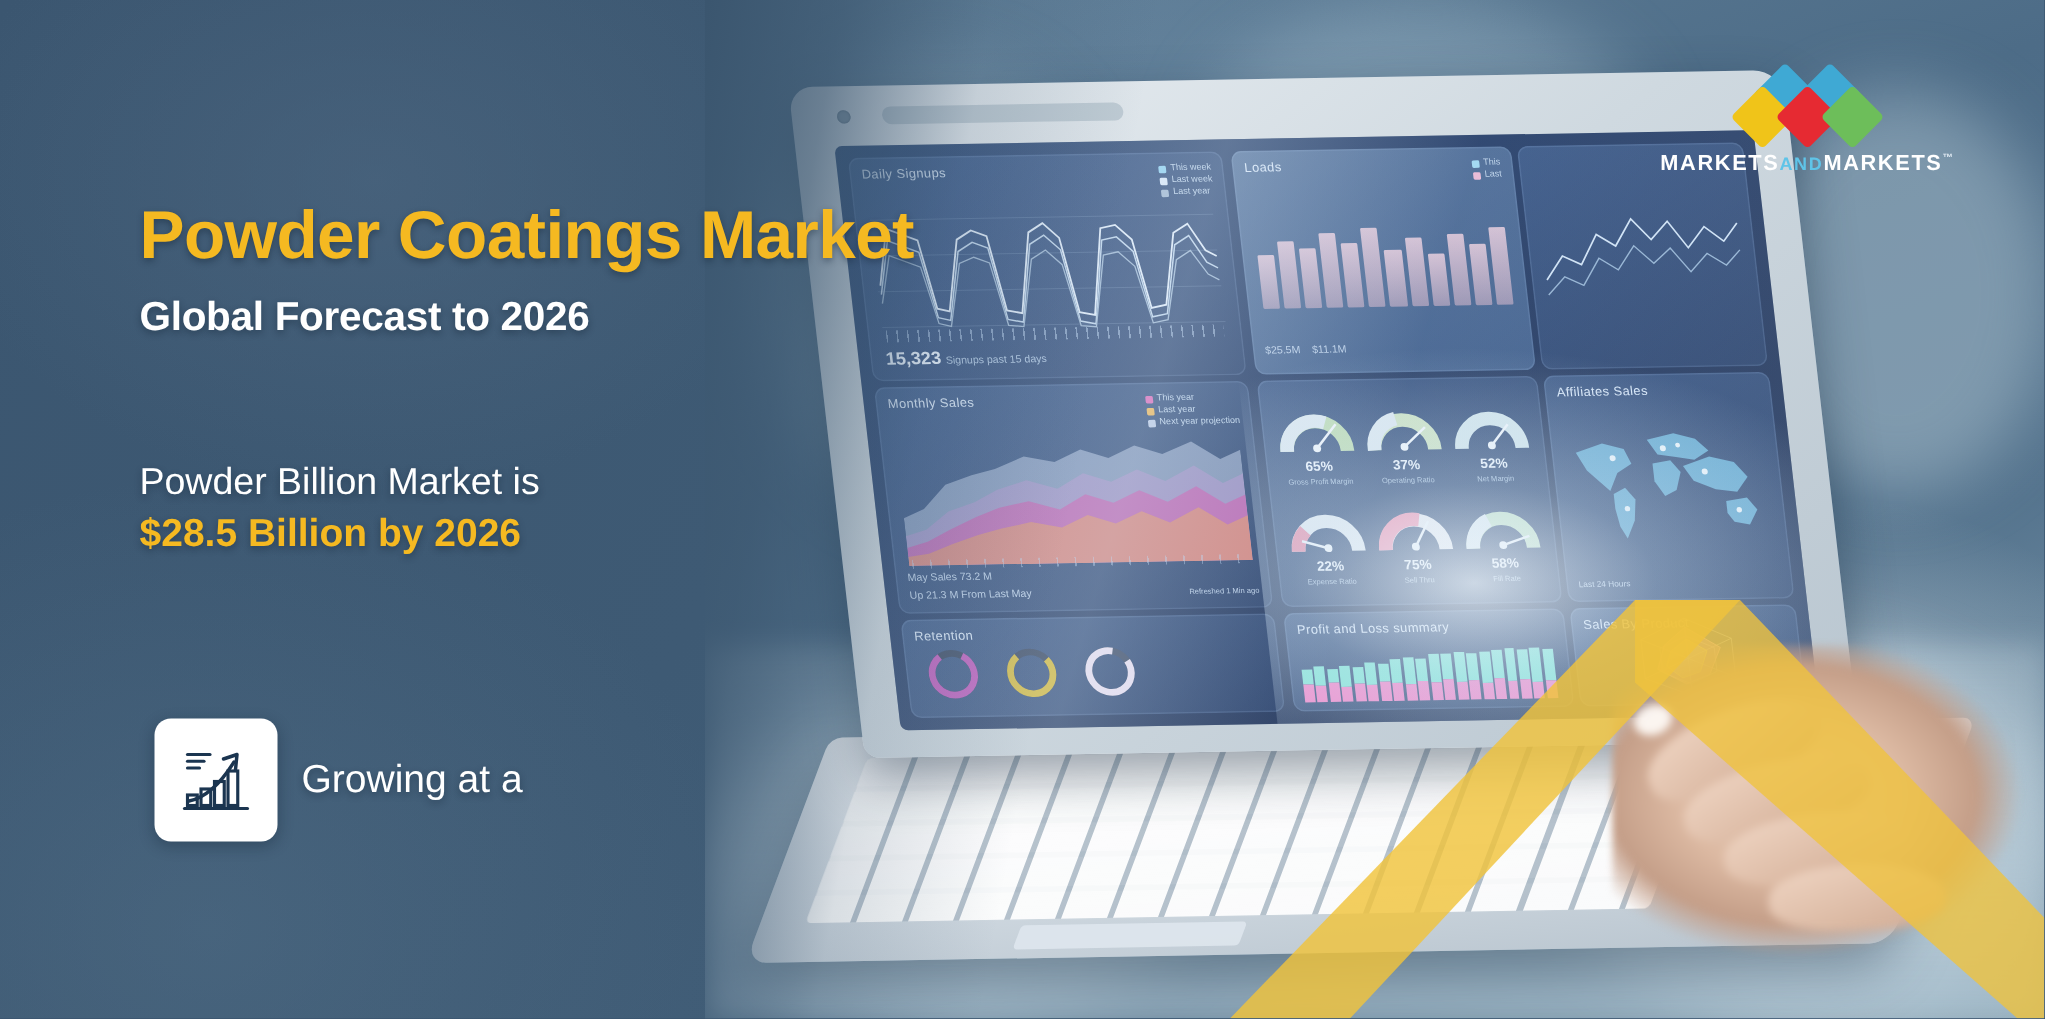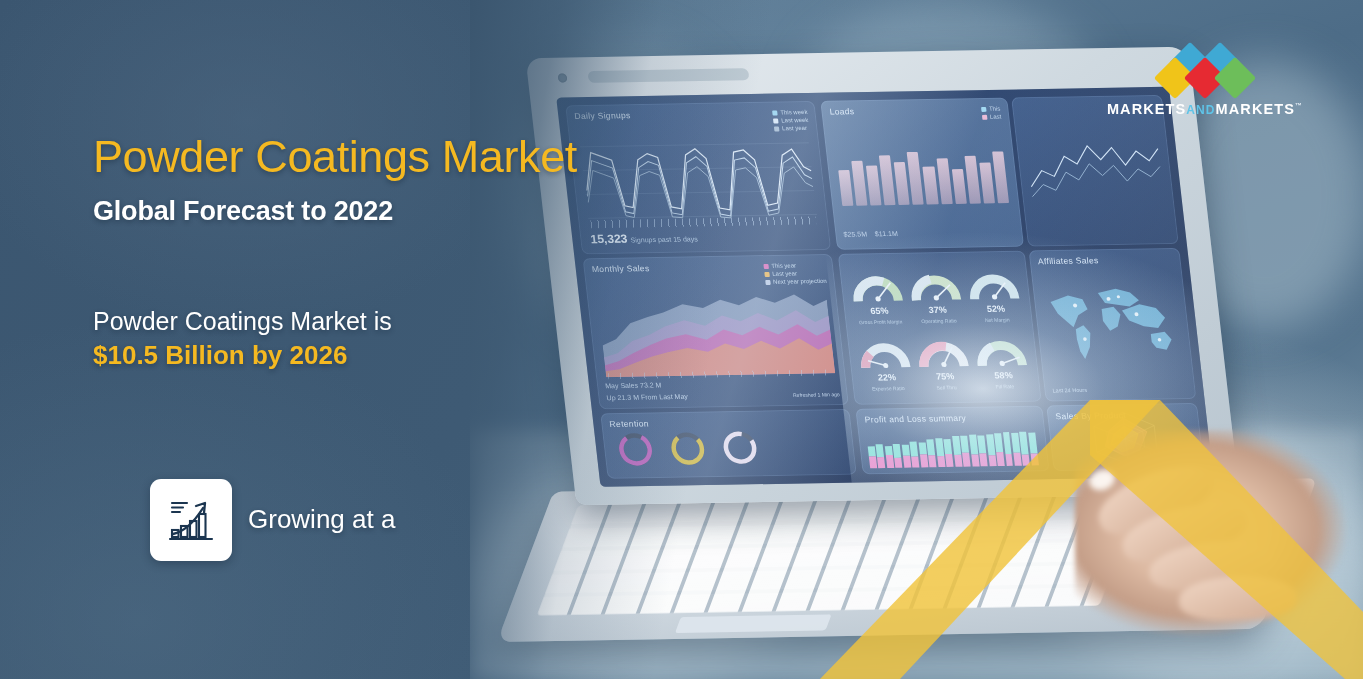--- a/index.html
+++ b/index.html
@@ -164,33 +164,33 @@
   .f4{left:104px;top:146px; width:118px;height:44px;transform:rotate(-2deg);}
   .nail{position:absolute;left:14px;top:40px;width:26px;height:20px;border-radius:50%;
         background:rgba(255,252,248,0.92);filter:blur(1.4px);transform:rotate(-20deg);}
 
   
   .ribbon{position:absolute;left:0;top:0;width:1363px;height:679px;pointer-events:none;}
 
   
   .title{
     position:absolute; left:93px; top:131px;
-    font-size:45px; font-weight:normal; color:#f5b921; letter-spacing:-0.4px;
+    font-size:45px; font-weight:bold; color:#f5b921; letter-spacing:-0.4px;
     text-shadow:0 2px 5px rgba(14,30,48,0.42);
   }
   .subtitle{
     position:absolute; left:93px; top:196px;
     font-size:27px; font-weight:bold; color:#ffffff; letter-spacing:-0.2px;
     text-shadow:0 2px 5px rgba(14,30,48,0.42);
   }
   .desc{ position:absolute; left:93px; top:304px; width:420px; }
   .desc p{ font-size:25px; color:#ffffff; line-height:1.36; text-shadow:0 2px 5px rgba(14,30,48,0.40); }
   .desc .hl{ font-size:26px; font-weight:bold; color:#f5b921; line-height:1.36; }
 
-  .cagr{ position:absolute; left:103px; top:479px; display:flex; align-items:center; gap:16px;margin-left:47px; }
+  .cagr{ position:absolute; left:103px; top:479px; display:flex; align-items:center; gap:16px; }
   .cagr-icon{
     width:82px;height:82px;border-radius:11px;background:#ffffff;
     display:flex;align-items:center;justify-content:center;
     box-shadow:0 3px 10px rgba(12,28,45,0.33);
   }
   .cagr-text .l1{ font-size:26px;color:#ffffff;line-height:1.22;text-shadow:0 2px 5px rgba(14,30,48,0.40); }
   .cagr-text .l2{ font-size:27px;font-weight:bold;color:#f5b921;line-height:1.22;text-shadow:0 2px 5px rgba(14,30,48,0.40); }
 
   
   .logo{ position:absolute; right:58px; top:48px; width:200px; }
@@ -546,25 +546,25 @@
     <div class="finger f4"></div>
     <div class="nail"></div>
   </div>
 
   <svg class="ribbon" viewBox="0 0 1363 679">
     <polygon points="1090,400 1160,400 900,679 820,679" fill="#f0c33c" opacity="0.82"></polygon>
     <polygon points="1090,400 1160,400 1363,612 1363,679 1345,679 1090,455" fill="#f0c33c" opacity="0.78"></polygon>
   </svg>
 
   <div class="title">Powder Coatings Market</div>
-  <div class="subtitle">Global Forecast to 2022</div>
+  <div class="subtitle">Global Forecast to 2026</div>
 
   <div class="desc">
-    <p>Powder Coatings Market is</p>
-    <p class="hl">$10.5 Billion by 2026</p>
+    <p>Powder Billion Market is</p>
+    <p class="hl">$28.5 Billion by 2026</p>
   </div>
 
   <div class="cagr">
     <div class="cagr-icon">
       <svg width="56" height="56" viewBox="0 0 56 56">
         <g stroke="#1b3550" stroke-width="2.1" fill="none" stroke-linecap="round">
           <line x1="9" y1="11" x2="24" y2="11"></line>
           <line x1="9" y1="15.5" x2="20" y2="15.5"></line>
           <line x1="9" y1="20" x2="17" y2="20"></line>
           <line x1="7" y1="47" x2="49" y2="47"></line>

